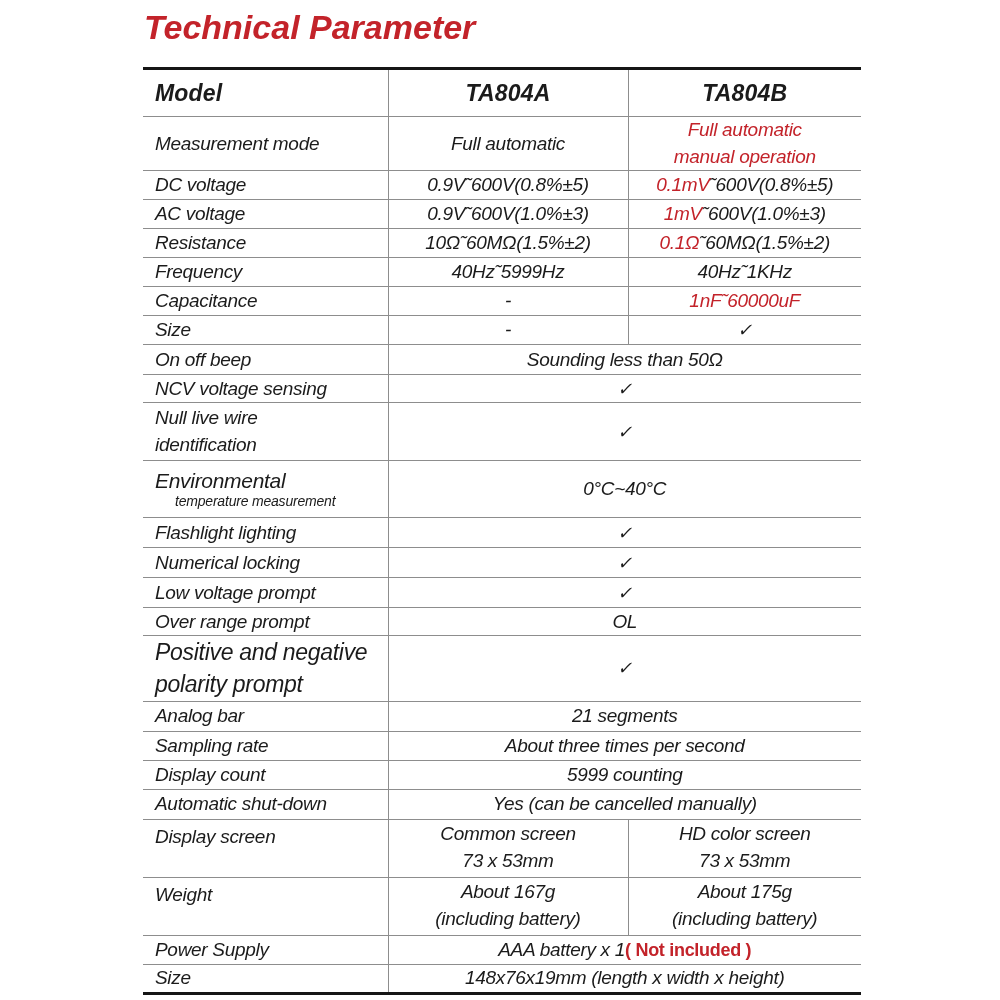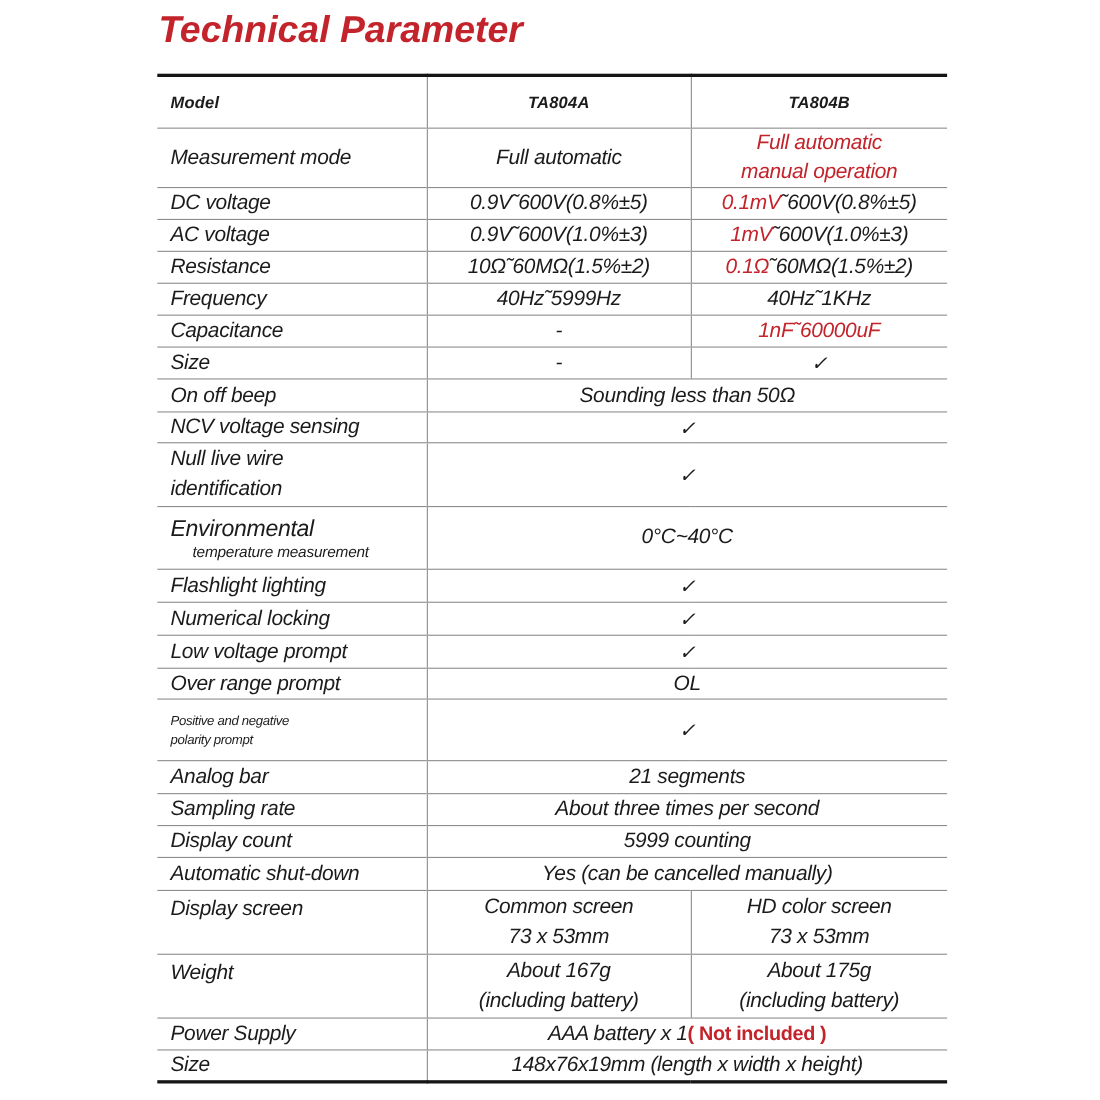--- a/index.html
+++ b/index.html
@@ -18,30 +18,30 @@
     border-collapse:collapse; table-layout:fixed;
     border-top:3px solid var(--thick);
     border-bottom:3px solid var(--thick);
   }
   col.c1 { width:245px; } col.c2 { width:240px; } col.c3 { width:233px; }
   tr { border-bottom:1px solid var(--line); }
   td, th {
     font-style:italic; font-size:19px; color:var(--ink);
     vertical-align:middle; overflow:hidden; letter-spacing:-0.3px;
   }
-  th { font-size:15px; font-weight:bold; letter-spacing:0.2px;font-style:italic; }
+  th { font-size:23px; font-weight:bold; letter-spacing:0.2px;font-style:italic; }
   .lbl { text-align:left; padding-left:12px; }
   .val { text-align:center; }
   .vline { border-right:1px solid var(--line); }
   .red { color:var(--accent); }
   .ml { white-space:pre-line; line-height:1.4; }
   .chk { font-size:18px; }
   .env-l1 { display:block; font-size:21px; }
   .env-l2 { display:block; font-size:14px; letter-spacing:-0.2px;margin-left:20px; }
-  .sm { font-size:12px; }
+  .sm { font-size:23px; }
   .vtop { vertical-align:top; padding-top:6px; }
   .note { font-style:normal; font-weight:600; font-size:18px; }
   
   .r48{height:48px} .r63{height:45px} .r29{height:29px} .r28{height:28px}
   .r30{height:30px} .r58{height:58px} .r57{height:57px} .r56{height:56px}
 </style>
 </head>
 <body>
 
 <div class="page-title">Technical Parameter</div>

